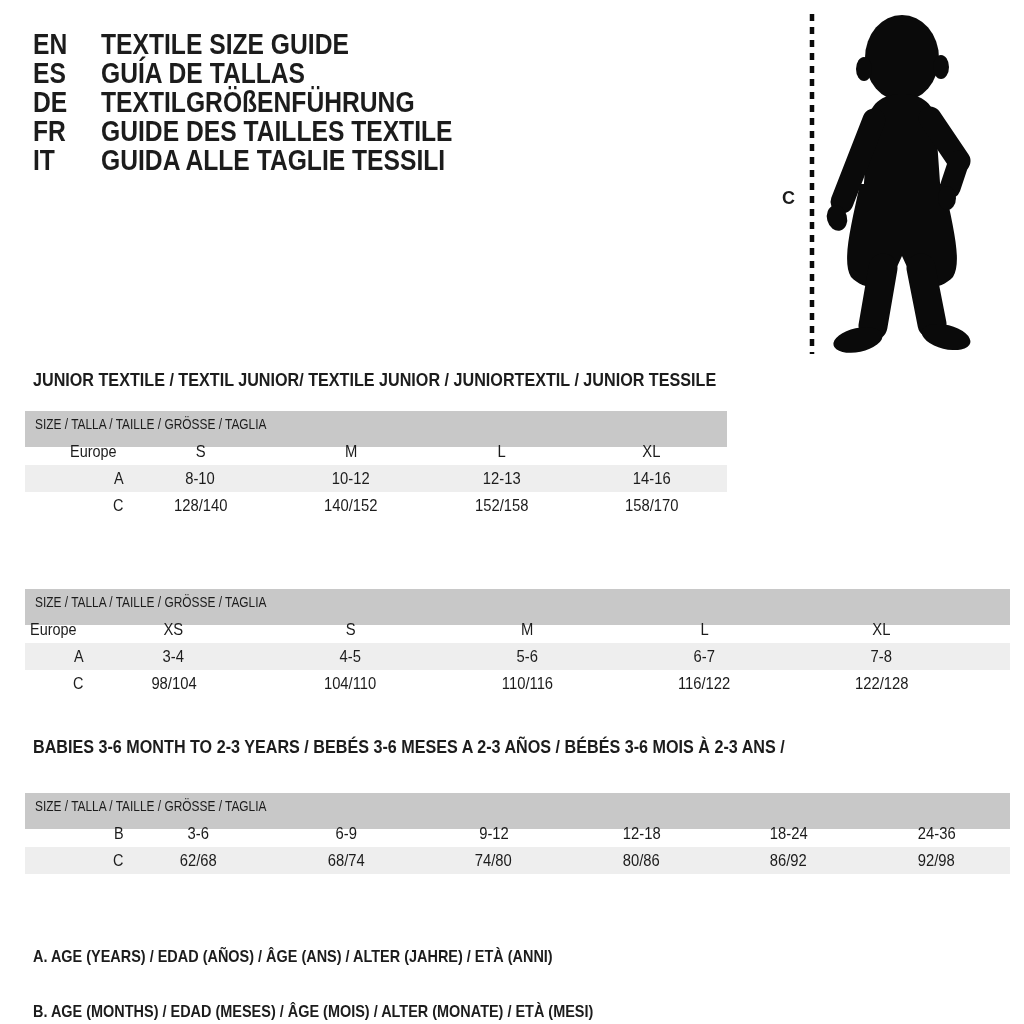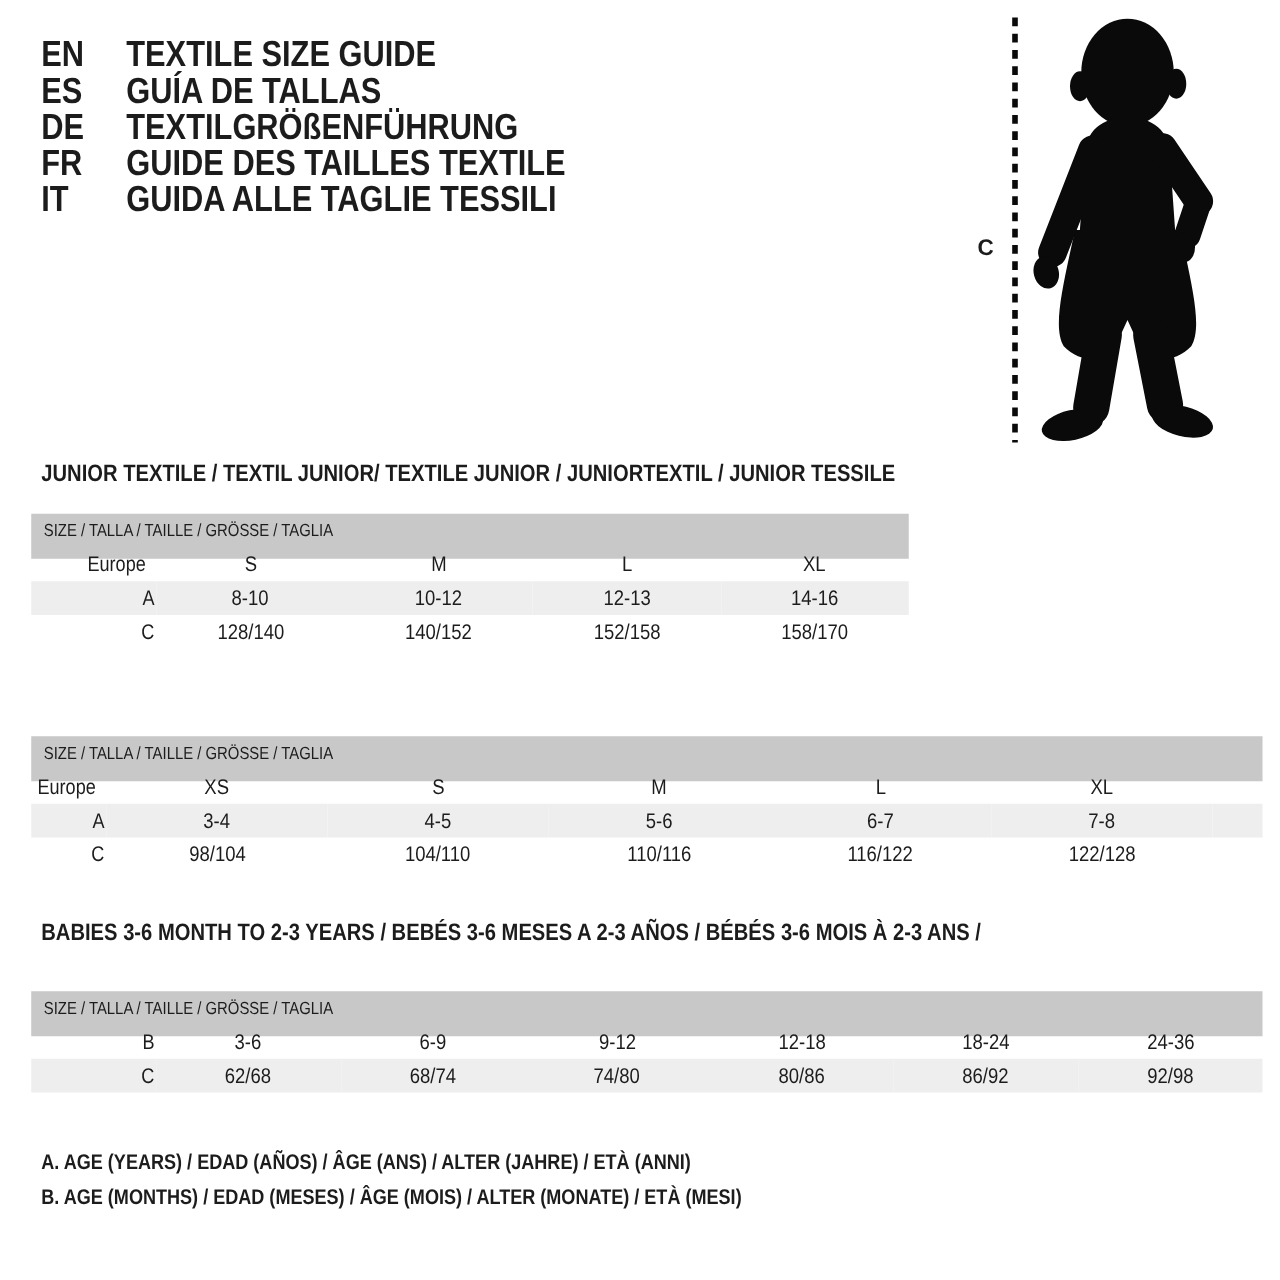--- a/index.html
+++ b/index.html
@@ -37,21 +37,21 @@
 
   
   table.size-table{position:absolute;left:25px;border-collapse:collapse;table-layout:fixed;}
   table.size-table th,table.size-table td{height:27px;padding:0;font-weight:400;font-size:17px;}
   table.size-table th{text-align:right;padding-left:5px;}
   table.size-table td{text-align:center;}
   tr.shade{background:var(--row_shade);}
 
   
   .legend{position:absolute;left:33px;top:916px;}
-  .legend-line{height:27.5px;line-height:27.5px;font-size:17px;font-weight:700;}
+  .legend-line{height:27.5px;line-height:27.5px;font-size:17px;font-weight:700;margin-top:27px;}
 </style>
 </head>
 <body>
 
 <div class="canvas">
 
   <div class="lang-list">
     <div class="lang-row">
       <span class="cnd">EN</span>
       <span class="cnd">TEXTILE SIZE GUIDE</span>

